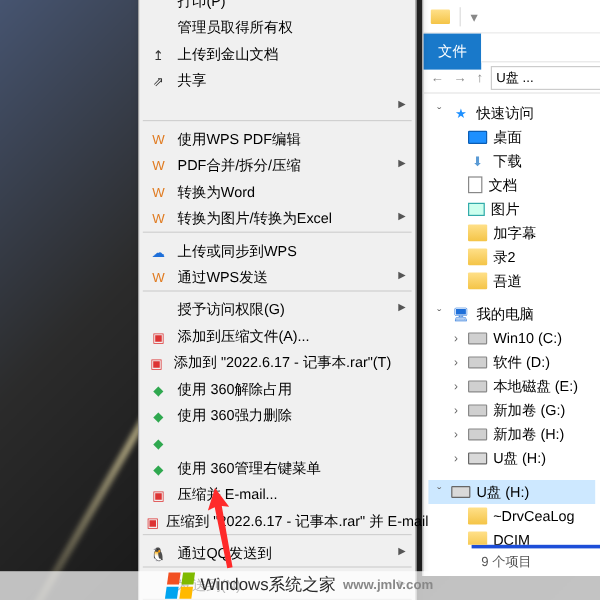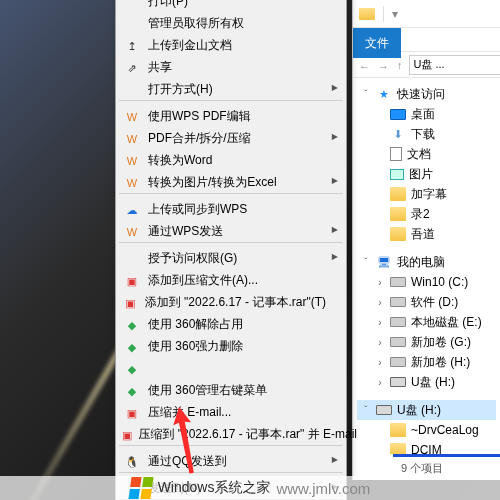--- a/index.html
+++ b/index.html
@@ -161,21 +161,20 @@
     <div class="ctx-item">
       <span class="ctx-icon m-dark">↥</span>
       <span>上传到金山文档</span>
     </div>
     <div class="ctx-item">
       <span class="ctx-icon m-dark">⇗</span>
       <span>共享</span>
     </div>
     <div class="ctx-item sub">
       <span class="ctx-icon "></span>
-      <span>打开方式(H)</span>
     </div>
     <div class="ctx-sep"></div>
     <div class="ctx-item">
       <span class="ctx-icon m-orange">W</span>
       <span>使用WPS PDF编辑</span>
     </div>
     <div class="ctx-item sub">
       <span class="ctx-icon m-orange">W</span>
       <span>PDF合并/拆分/压缩</span>
     </div>
@@ -370,14 +369,14 @@
 </div>
 
 <div class="watermark">
   <div class="winlogo">
       <span></span>
       <span></span>
       <span></span>
       <span></span>
     </div>
   <span>Windows系统之家</span>
-  <span style="color:#888; font-size:15px;">www.jmlv.com</span>
+  <span style="color:#888; font-size:11px;font-weight:bold;">www.jmlv.com</span>
 </div>
 
 </body></html>

